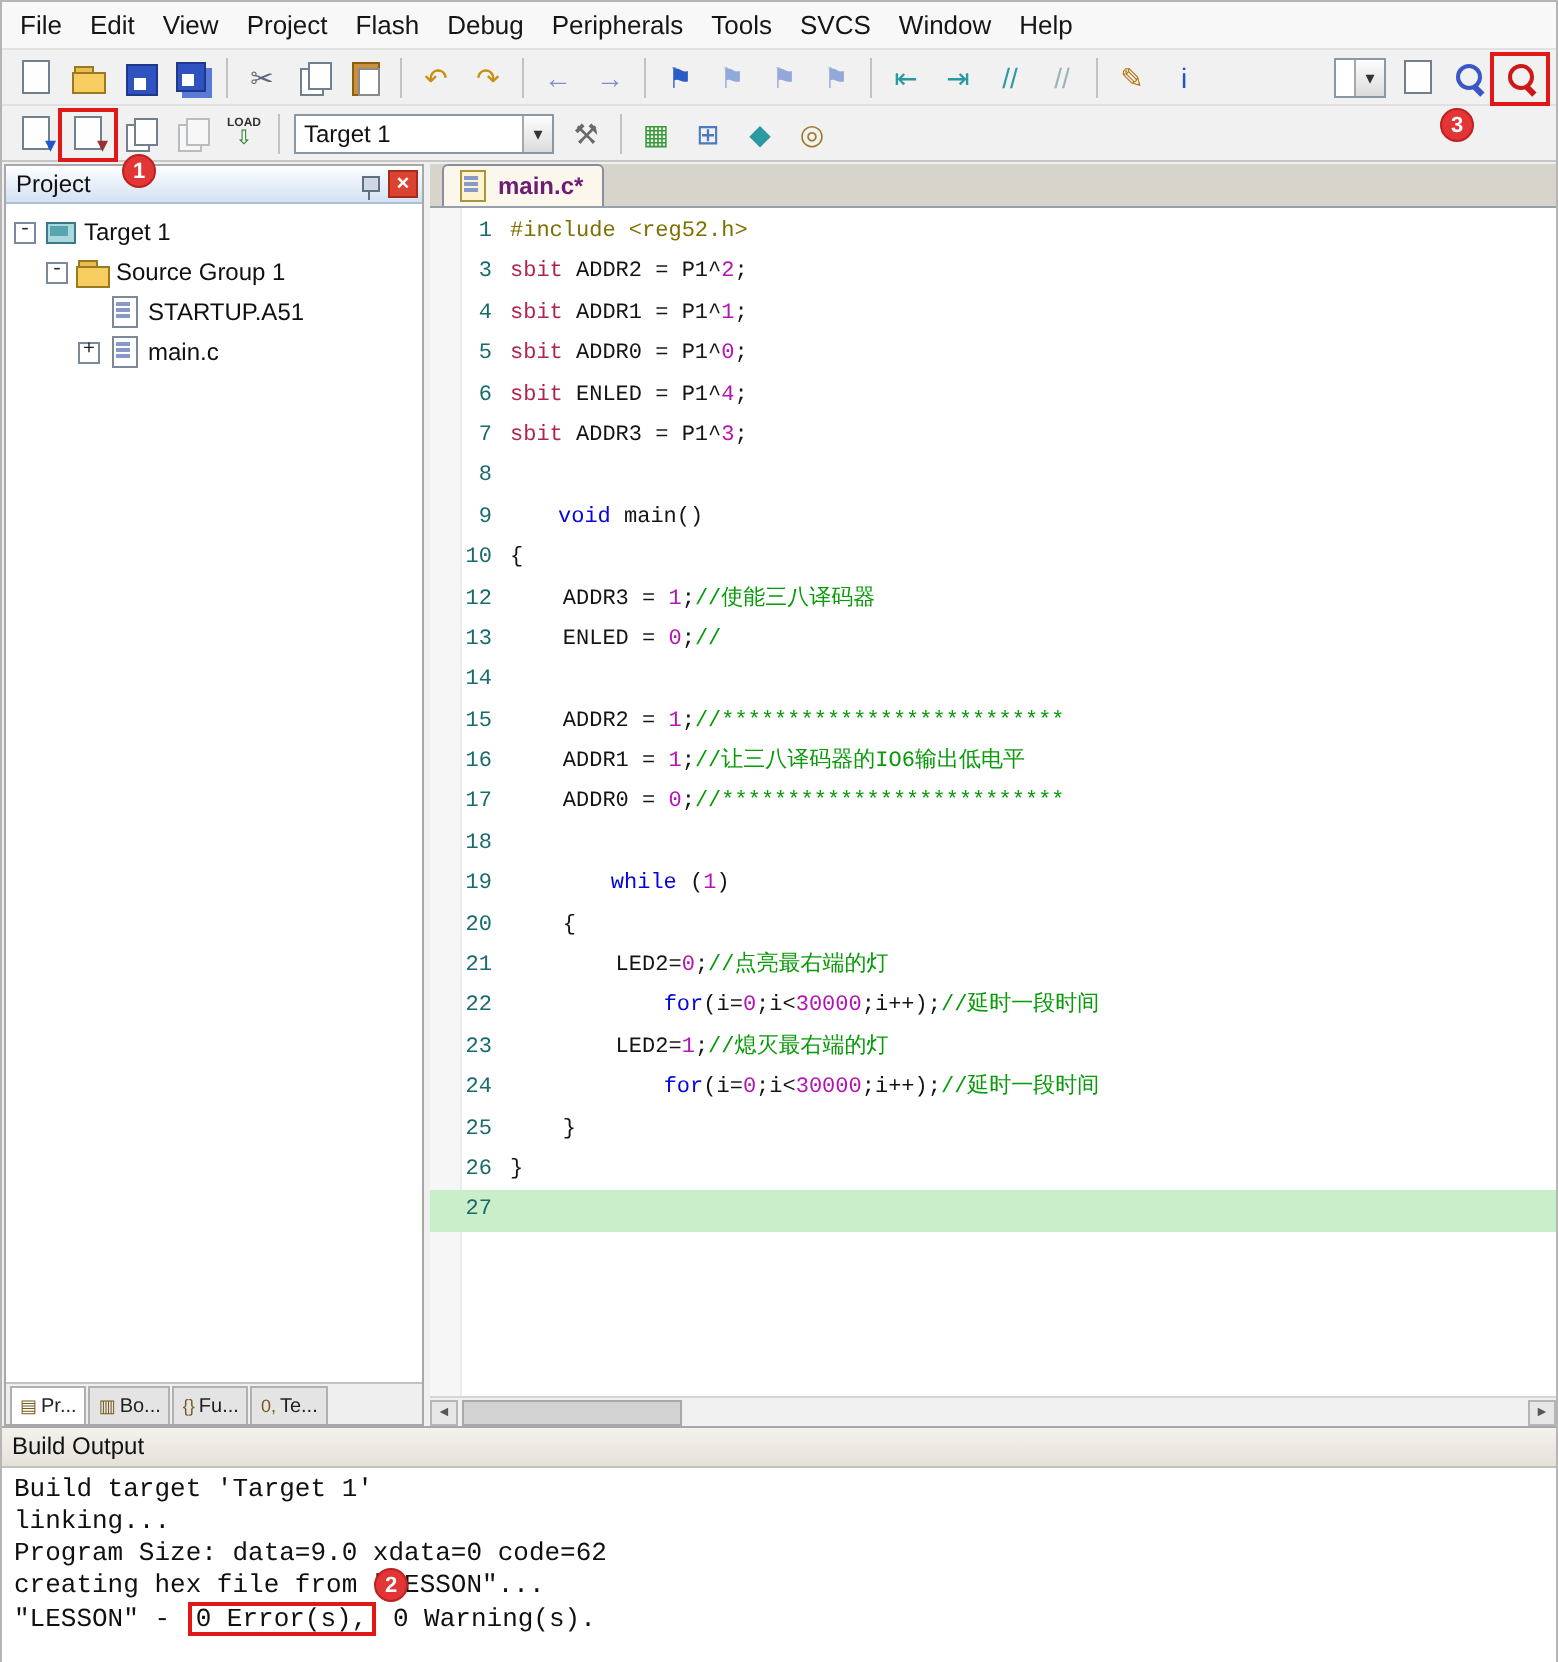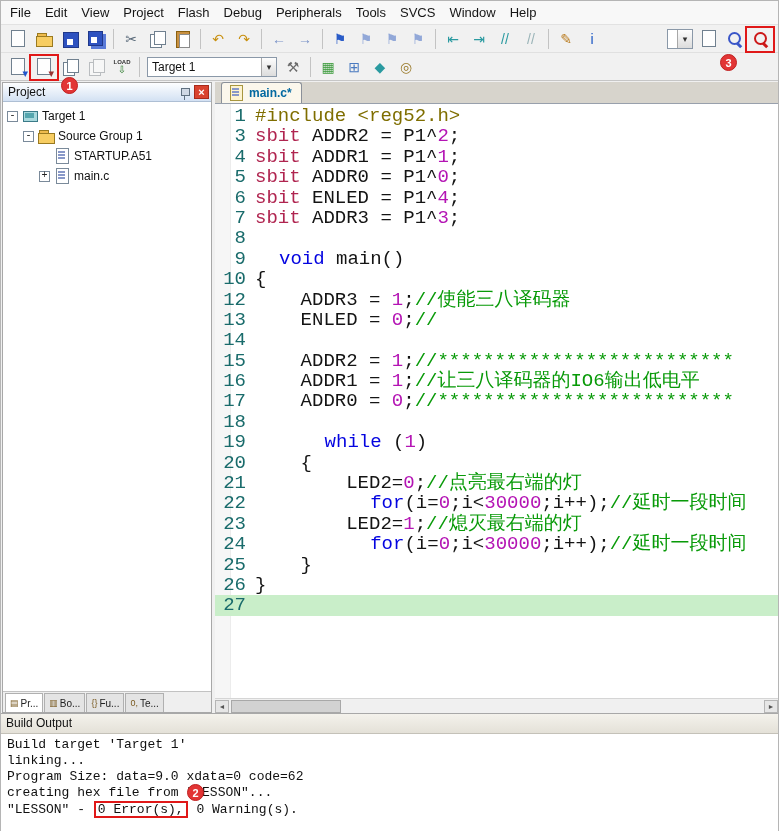--- a/index.html
+++ b/index.html
@@ -79,24 +79,24 @@
   .ptab { height:19px; display:flex; align-items:center; gap:2px; padding:0 4px; background:#e4e4e4;
           border:1px solid #b0b0b0; border-bottom:none; margin-right:1px; }
   .ptab.active { background:#fff; }
   .ptab-glyph { font-size:9px; color:#7a5a20; }
 
   
   .editor-area { position:absolute; left:214px; top:81px; right:0; height:631px; display:flex; flex-direction:column; background:#fff; }
   .tabbar { flex:none; height:22px; background:#d7d4cc; border-bottom:1px solid #98a0ac; display:flex;
             align-items:flex-end; padding-left:6px; }
   .etab { height:21px; background:#fbf7ec; border:1px solid #8a9099; border-bottom:none; border-radius:3px 3px 0 0;
-          display:flex; align-items:center; gap:4px; padding:0 9px 0 5px; font-size:12px; font-weight:bold; color:#0369a1; }
+          display:flex; align-items:center; gap:4px; padding:0 9px 0 5px; font-size:12px; font-weight:bold; color:#701a75; }
   .code-area { flex:1; position:relative; overflow:hidden; font-family:"Liberation Mono",monospace; }
   .gutter-strip { position:absolute; left:0; top:0; bottom:0; width:16px; background:#f6f6f6; border-right:1px solid #ececec; }
-  .code-lines { position:absolute; inset:0; padding-top:2px; font-size:19px; line-height:20.4px; }
+  .code-lines { position:absolute; inset:0; padding-top:2px; font-size:11px; line-height:20.4px; }
   .cl { white-space:pre; height:20.4px; cursor:text; }
   .cl.hl { background:#c9eec9; }
   .ln { display:inline-block; width:40px; padding-right:9px; text-align:right; color:#196b6b; }
   .ct { white-space:pre; }
   .tk-pl  { color:#141414; }
   .tk-kw  { color:#0404e0;margin-left:24px; }
   .tk-sbit{ color:#b02550; }
   .tk-pp  { color:#7f6e00; }
   .tk-num { color:#b414b4; }
   .tk-cmt { color:#089a08; }

